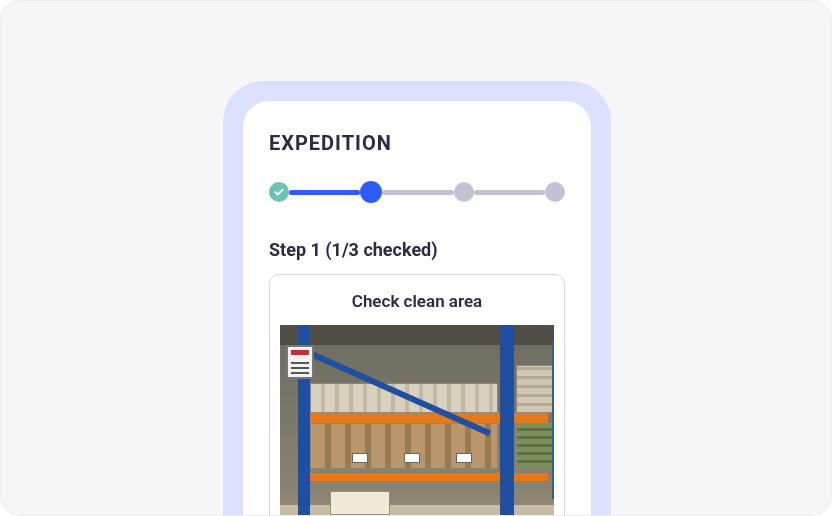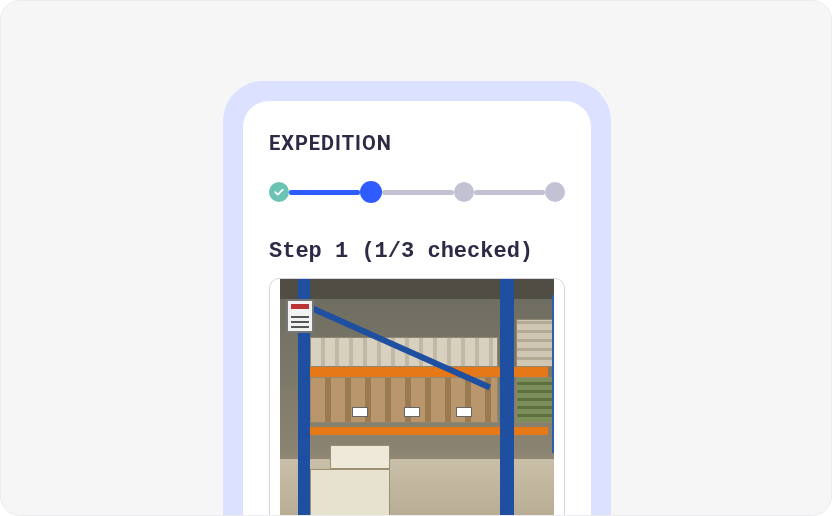--- a/index.html
+++ b/index.html
@@ -51,25 +51,24 @@
   .dot.current { background: #2e5cff; width: 22px; height: 22px; }
   .dot.upcoming { background: #c3c2d4; }
   .bar {
     height: 5px;
     flex: 1 1 auto;
     background: #c3c2d4;
     border-radius: 2px;
   }
   .bar.active { background: #2e5cff; }
   .step-label {
-    font-size: 22px;
+    font-size: 18px;
     font-weight: 700;
     color: #2d2a45;
     margin-bottom: 14px;
-    font-family: Liberation Mono, monospace;
   }
   .card {
     border: 1px solid #d6d5df;
     border-radius: 10px;
     overflow: hidden;
   }
   .card-title {
     text-align: center;
     font-size: 17px;
     font-weight: 600;
@@ -129,20 +128,21 @@
         <div class="dot current"></div>
         <div class="bar"></div>
         <div class="dot upcoming"></div>
         <div class="bar"></div>
         <div class="dot upcoming"></div>
       </div>
 
       <div class="step-label">Step 1 (1/3 checked)</div>
 
       <div class="card">
+        <div class="card-title">Check clean area</div>
         <div class="card-image">
           <div class="wh-bg"></div>
           <div class="wh-ceiling"></div>
           <div class="wh-floor"></div>
           <div class="shelfload a"></div>
           <div class="shelfload c"></div>
           <div class="beam h1"></div>
           <div class="shelfload b"></div>
           <div class="shelfload d"></div>
           <div class="beam h2"></div>

